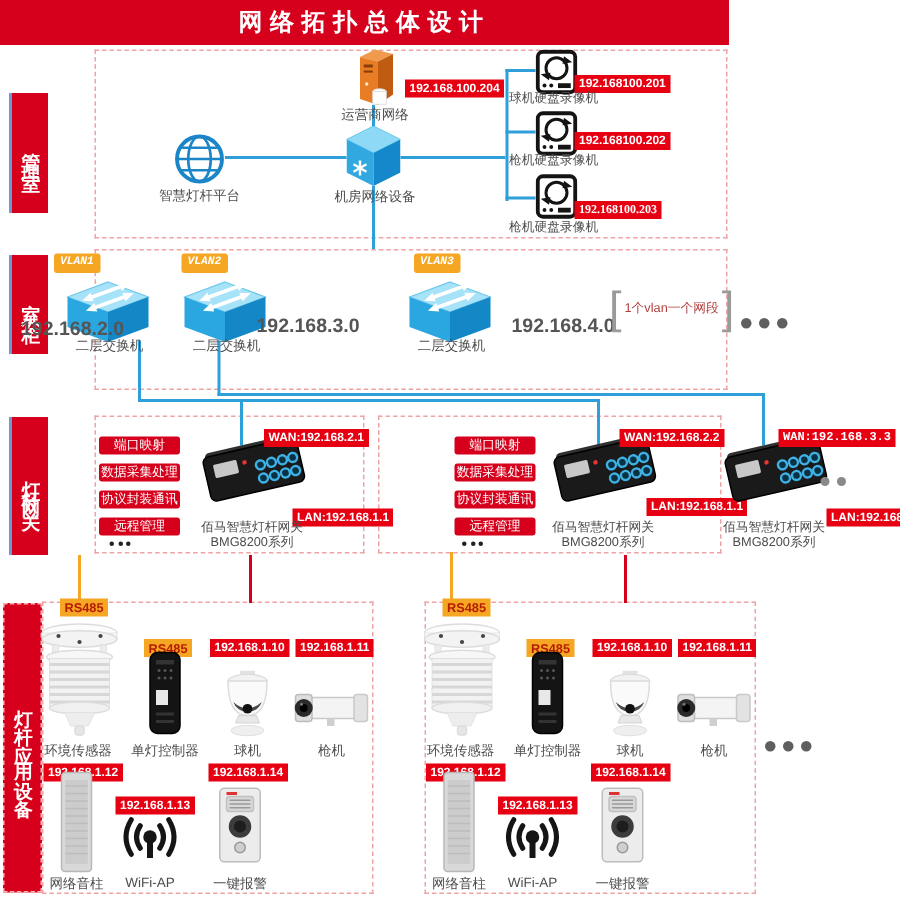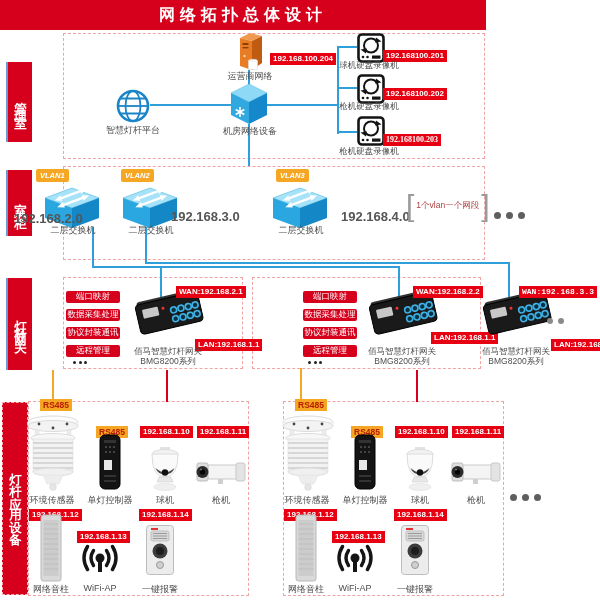--- a/index.html
+++ b/index.html
@@ -19,21 +19,21 @@
   .strip.dashed{border:1px dashed #ffb0b0;letter-spacing:12px;}
   .sbox{position:absolute;border:1px dashed var(--pink-border);background:transparent;}
   .ln{position:absolute;background:var(--blue);}
   .ln.or{background:var(--orange);}
   .ln.rd{background:var(--red);}
   .lbl{position:absolute;font-size:9px;color:var(--text-grey);text-align:center;white-space:nowrap;}
   .lbl.sm{font-size:8.5px;}
   .ipfree{position:absolute;font-size:13px;color:#555;white-space:nowrap;font-weight:bold;}
   .badge{position:absolute;font-size:8px;font-weight:bold;line-height:1;padding:2px 3px;white-space:nowrap;}
   .badge.red{background:var(--badge-red);color:#fff;}
-  .badge.vlan{background:var(--orange);color:#fff;font-size:7.5px;padding:2.5px 4px;border-radius:2px;font-style:italic;}
+  .badge.vlan{background:var(--orange);color:#fff;font-size:7.5px;padding:2.5px 4px;border-radius:2px;font-style:italic;font-family:Liberation Mono, monospace;}
   .badge.rs{background:var(--orange);color:#b71c00;font-size:8.5px;padding:1.5px 3px;}
   .pole{position:absolute;background:var(--yellow);color:#111;font-size:13px;font-weight:bold;
     padding:6px 9px;box-shadow:0 1px 2px rgba(0,0,0,.25);}
   .btn{position:absolute;width:54px;height:12px;background:var(--red);color:#fff;font-size:8.5px;
     display:flex;align-items:center;justify-content:center;border-radius:2px;white-space:nowrap;}
   .dots{position:absolute;display:flex;gap:5px;}
   .dots i{width:7px;height:7px;border-radius:50%;background:#5f5f5f;}
   .dots.small i{width:6px;height:6px;background:#8a8a8a;}
   .mini-dots{position:absolute;display:flex;gap:2.5px;}
   .mini-dots i{width:3px;height:3px;border-radius:50%;background:#222;}

